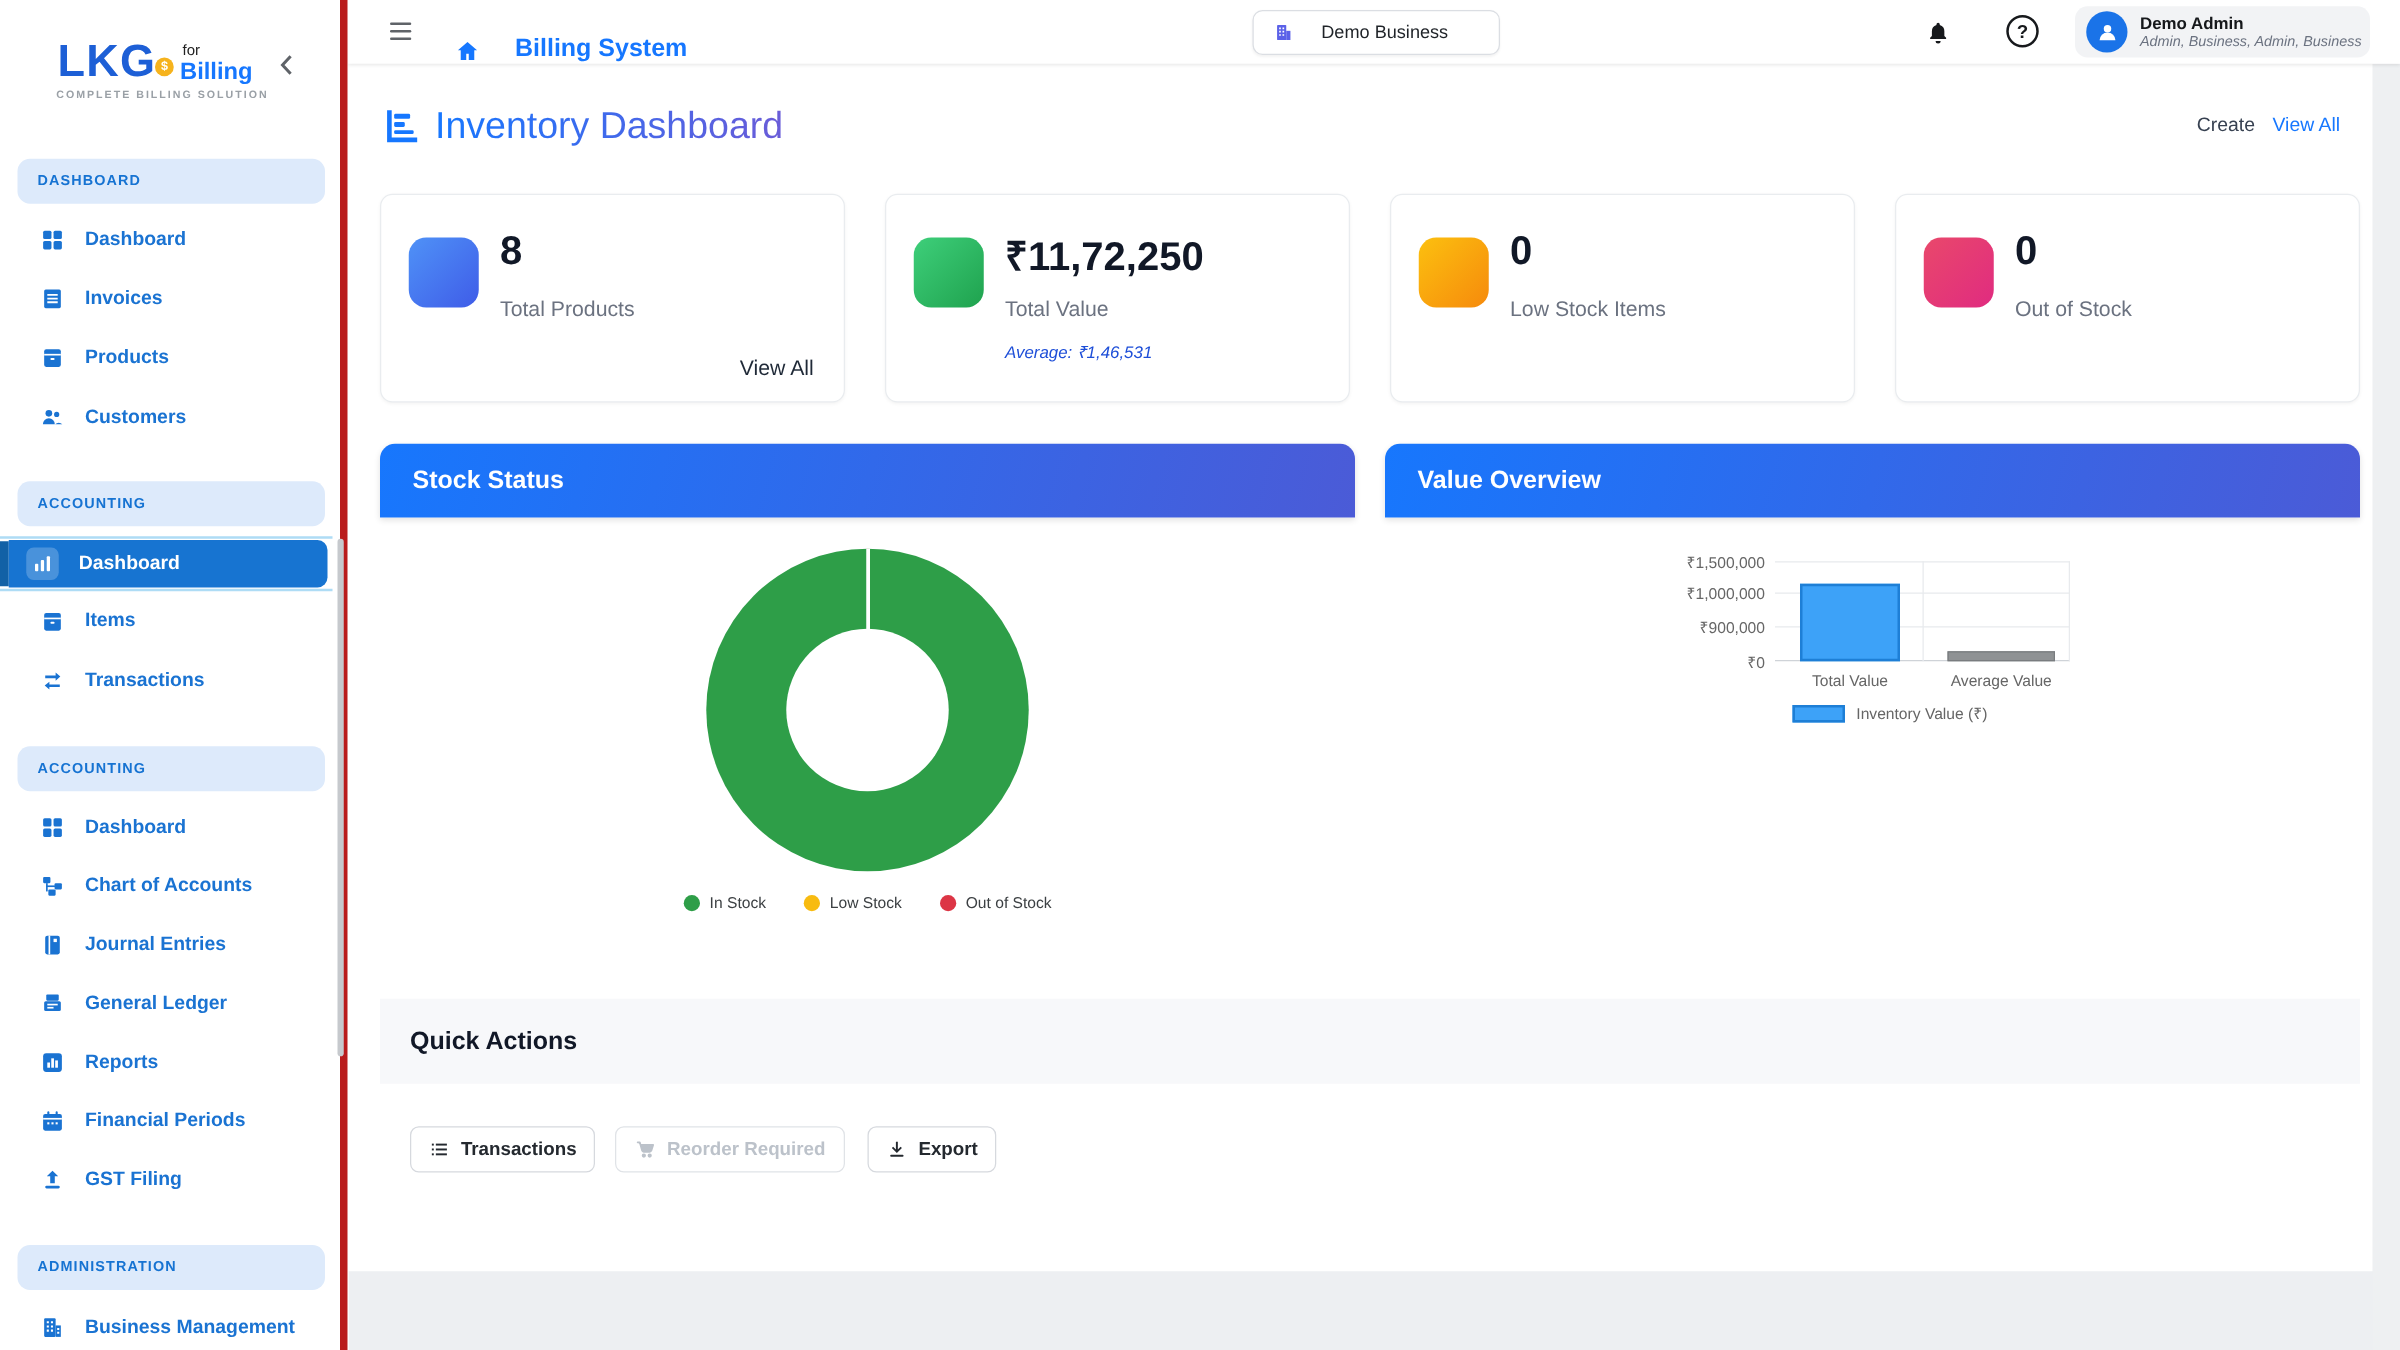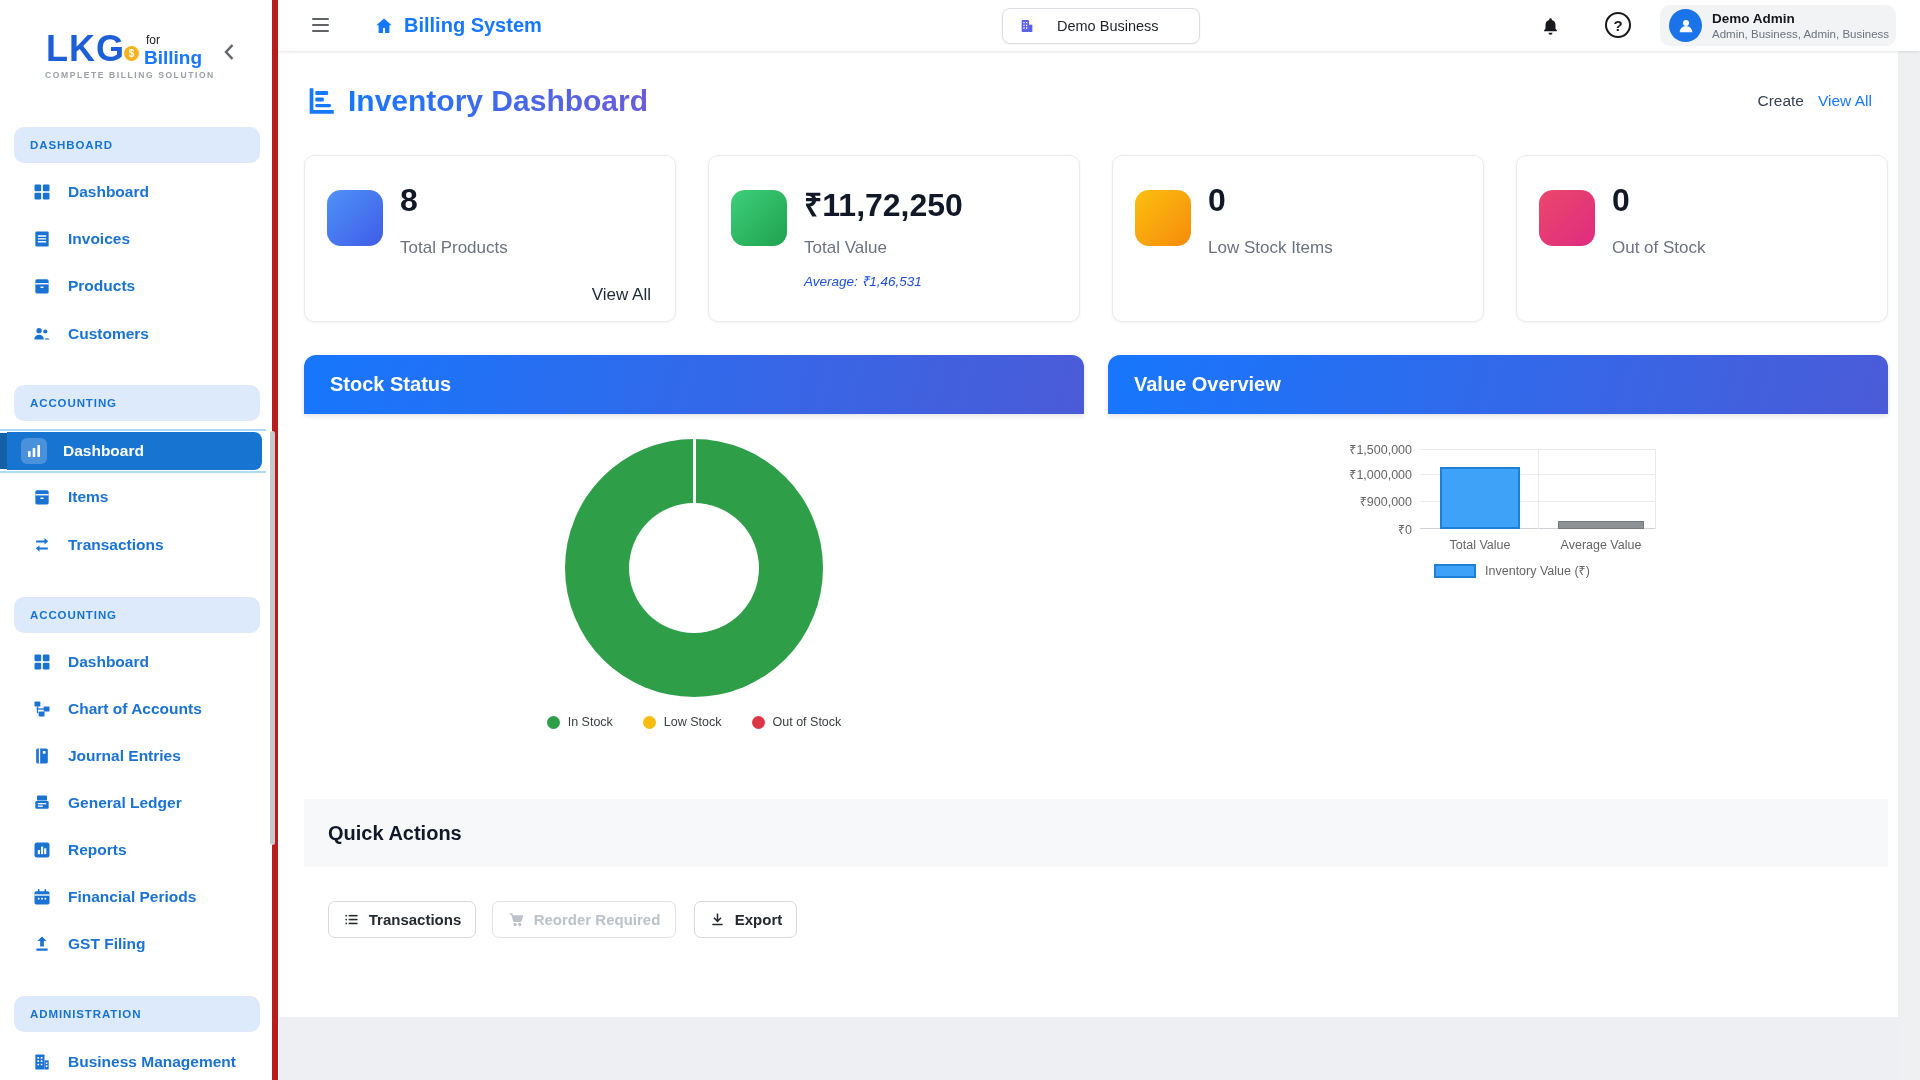--- a/index.html
+++ b/index.html
@@ -29,39 +29,39 @@
   .active-inner .ni { width:26px; height:26px; background:rgba(255,255,255,.22); border-radius:6px; padding:4px; color:#fff; flex:0 0 26px; }
   .active-inner .ni svg { width:18px; height:18px; }
   .active-inner .nav-label { color:#fff; font-weight:700; }
 
   .sb-thumb { position:absolute; left:270px; top:431px; width:5px; height:414px; background:#c6c9cd; border-radius:3px; z-index:6; }
 
   
   .topbar { position:absolute; left:278px; top:0; width:1642px; height:51px; background:#fff; box-shadow:0 1px 3px rgba(0,0,0,.10); z-index:4; }
   .hamburger { position:absolute; left:34px; top:14px; width:24px; height:22px; border:none; background:transparent; cursor:pointer; display:flex; flex-direction:column; justify-content:center; gap:4px; }
   .hamburger span { display:block; width:17px; height:2px; background:#5f6368; border-radius:1px; }
-  .app-title { position:absolute; left:96px; top:0; height:51px; display:flex; align-items:center; gap:10px; color:#1677ff; }
+  .app-title { position:absolute; left:86px; top:0; height:51px; display:flex; align-items:flex-end; gap:28px; color:#1677ff; }
   .app-title .t { font-size:20px; font-weight:700; }
   .app-title svg { width:20px; height:20px; fill:#1677ff; }
   .business-btn { position:absolute; left:724px; top:8px; width:198px; height:36px; background:#fff; border:1px solid #dbdee3; border-radius:8px; box-shadow:0 1px 2px rgba(0,0,0,.05); display:flex; align-items:center; gap:22px; padding-left:16px; cursor:pointer; }
   .business-btn svg { width:16px; height:16px; fill:#5b61e8; }
   .business-btn .t { font-size:14.5px; color:#1f2328; }
   .bell-btn { position:absolute; left:1258px; top:12px; width:28px; height:28px; border:none; background:transparent; cursor:pointer; }
   .bell-btn svg { width:21px; height:24px; fill:#17191c; margin:0 auto; }
   .help-btn { position:absolute; left:1327px; top:12px; width:26px; height:26px; border:2.5px solid #17191c; border-radius:50%; background:#fff; color:#17191c; font-size:15px; font-weight:700; display:flex; align-items:center; justify-content:center; cursor:pointer; }
   .user-chip { position:absolute; left:1382px; top:5px; width:236px; height:41px; background:#f2f3f5; border-radius:10px; display:flex; align-items:center; gap:10px; padding-left:9px; cursor:pointer; }
   .avatar { width:33px; height:33px; border-radius:50%; background:#1a73e8; display:flex; align-items:center; justify-content:center; }
   .avatar svg { width:20px; height:20px; fill:#fff; }
   .user-name { font-size:13.5px; font-weight:700; color:#16181b; }
-  .user-roles { font-size:11.5px; color:#6b7280; margin-top:2px; }
+  .user-roles { font-size:11.5px; color:#6b7280; margin-top:2px;font-style:italic; }
 
   
   .page-icon { position:absolute; left:304px; top:84px; width:34px; height:34px; color:#1677ff; }
   .page-icon svg { width:34px; height:34px; fill:currentColor; }
-  .page-title { position:absolute; left:348px; top:84px; font-size:30px; font-weight:700; background:linear-gradient(90deg,#1677ff,#6a5cd8); -webkit-background-clip:text; background-clip:text; color:transparent; }
+  .page-title { position:absolute; left:348px; top:84px; font-size:30px; font-weight:400; background:linear-gradient(90deg,#1677ff,#6a5cd8); -webkit-background-clip:text; background-clip:text; color:transparent; }
   .page-actions { position:absolute; right:48px; top:92px; display:flex; gap:14px; font-size:15.5px; }
   .create-link { color:#374151; cursor:pointer; }
   .viewall-link { color:#1677ff; cursor:pointer; }
 
   
   .card { position:absolute; top:155px; width:372px; height:167px; background:#fff; border:1px solid #e9ecef; border-radius:10px; box-shadow:0 1px 3px rgba(0,0,0,.05); }
   .card .sq { position:absolute; left:22px; top:34px; width:56px; height:56px; border-radius:14px; }
   .sq-blue   { background:linear-gradient(135deg,#4f92f7,#3f5ce8); }
   .sq-green  { background:linear-gradient(135deg,#3ecf7a,#1fa24e); }
   .sq-orange { background:linear-gradient(135deg,#fcc00f,#f68a0c); }

